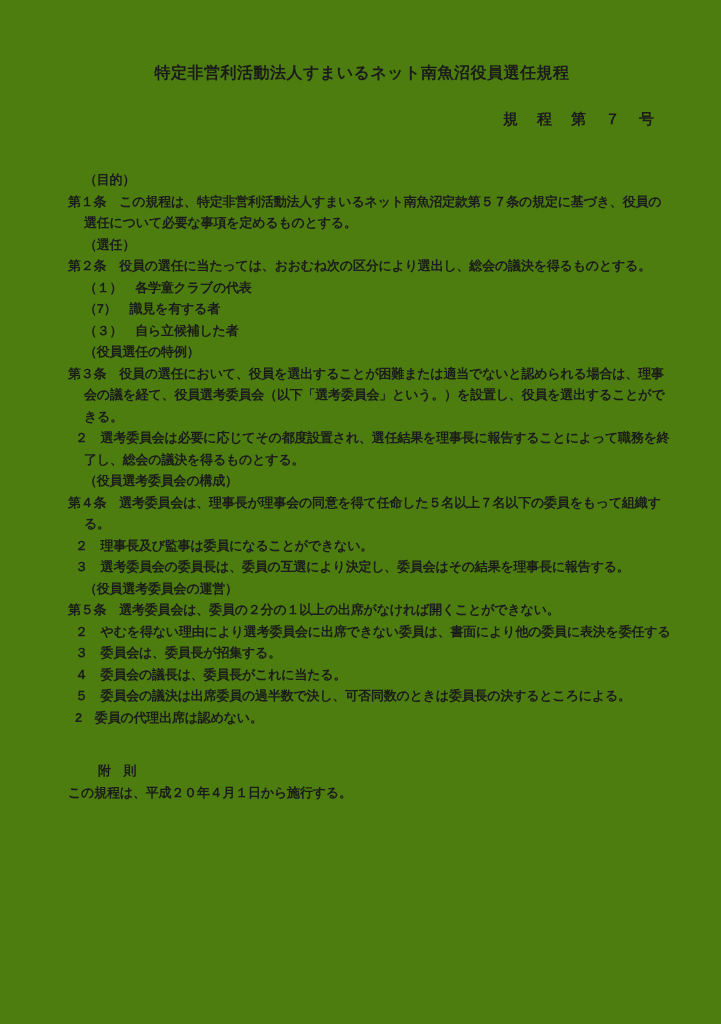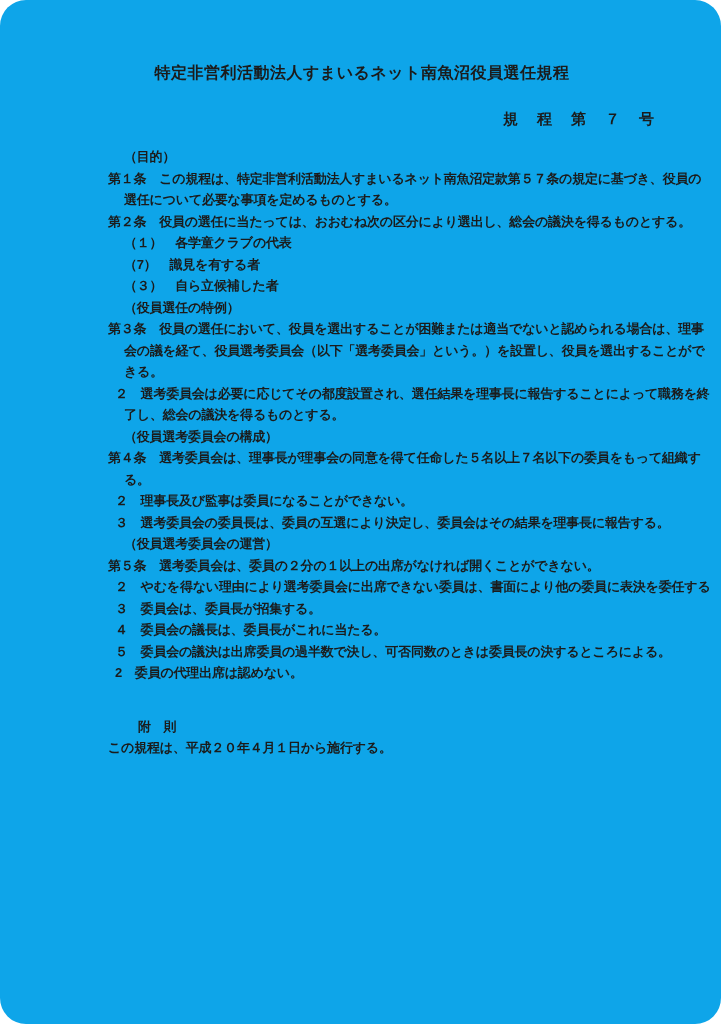--- a/index.html
+++ b/index.html
@@ -4,73 +4,72 @@
 <style>
   html, body {
     margin: 0;
     padding: 0;
     background: #ffffff;
   }
   .page {
     position: relative;
     width: 721px;
     height: 1024px;
-    background: #0ea5e9;
+    background: #4d7c0f;
     box-sizing: border-box;
     padding: 62px 65px 0 68px;
     overflow: hidden;
     font-family: "Liberation Sans", "DejaVu Sans", sans-serif;
     font-weight: bold;
     color: #1b1b1b;
-    border-radius: 26px;
   }
   .doc-title {
     text-align: center;
     font-size: 16px;
     line-height: 22px;
     letter-spacing: 0.5px;
     margin-bottom: 24px;
     white-space: pre;
   }
   .doc-number {
     text-align: right;
     font-size: 15px;
     line-height: 22px;
     letter-spacing: 2px;
-    margin-bottom: 16px;
+    margin-bottom: 39px;
     white-space: pre;
   }
   .doc-body {
     font-size: 13px;
   }
   .line {
     line-height: 21.5px;
     height: 21.5px;
     white-space: pre;
     letter-spacing: -0.2px;
-    margin-left: 40px;
   }
   .line.blank {
     height: 32px;
   }
   .ind-0 { padding-left: 0; }
   .ind-1 { padding-left: 7px; }
   .ind-2 { padding-left: 16px; }
   .ind-3 { padding-left: 30px; }
 </style>
 </head>
 <body>
 
 <div class="page">
   <div class="doc-title">特定非営利活動法人すまいるネット南魚沼役員選任規程</div>
   <div class="doc-number">規　程　第　７　号</div>
   <div class="doc-body">
       <div class="line ind-2">（目的）</div>
       <div class="line ind-0">第１条　この規程は、特定非営利活動法人すまいるネット南魚沼定款第５７条の規定に基づき、役員の</div>
       <div class="line ind-2">選任について必要な事項を定めるものとする。</div>
+      <div class="line ind-2">（選任）</div>
       <div class="line ind-0">第２条　役員の選任に当たっては、おおむね次の区分により選出し、総会の議決を得るものとする。</div>
       <div class="line ind-2">（１）　各学童クラブの代表</div>
       <div class="line ind-2">（7）　識見を有する者</div>
       <div class="line ind-2">（３）　自ら立候補した者</div>
       <div class="line ind-2">（役員選任の特例）</div>
       <div class="line ind-0">第３条　役員の選任において、役員を選出することが困難または適当でないと認められる場合は、理事</div>
       <div class="line ind-2">会の議を経て、役員選考委員会（以下「選考委員会」という。）を設置し、役員を選出することがで</div>
       <div class="line ind-2">きる。</div>
       <div class="line ind-1">２　選考委員会は必要に応じてその都度設置され、選任結果を理事長に報告することによって職務を終</div>
       <div class="line ind-2">了し、総会の議決を得るものとする。</div>

